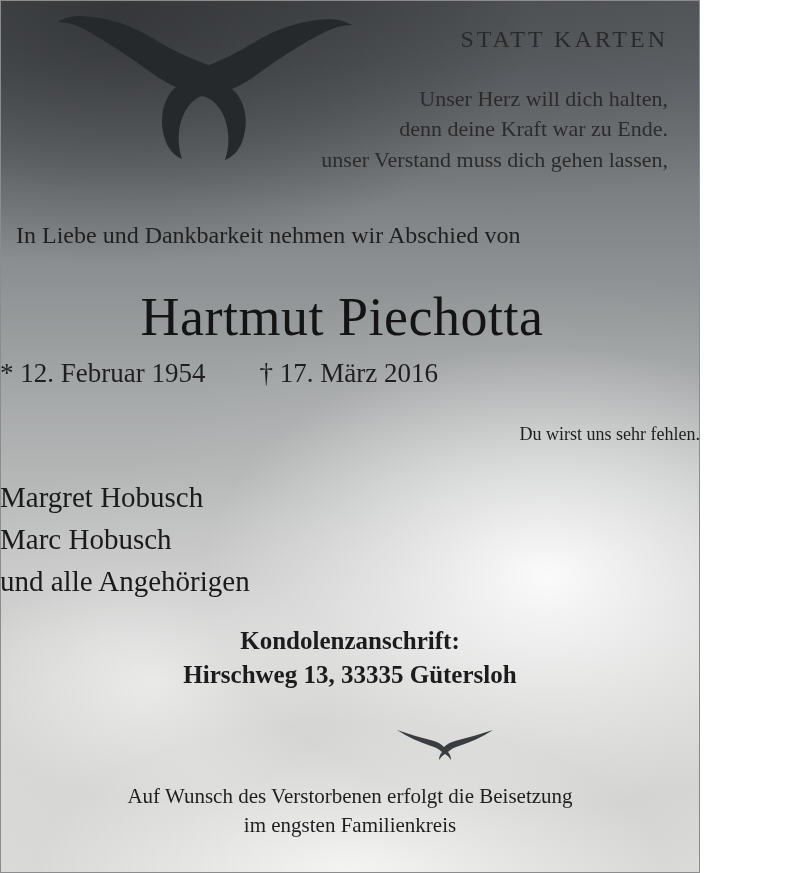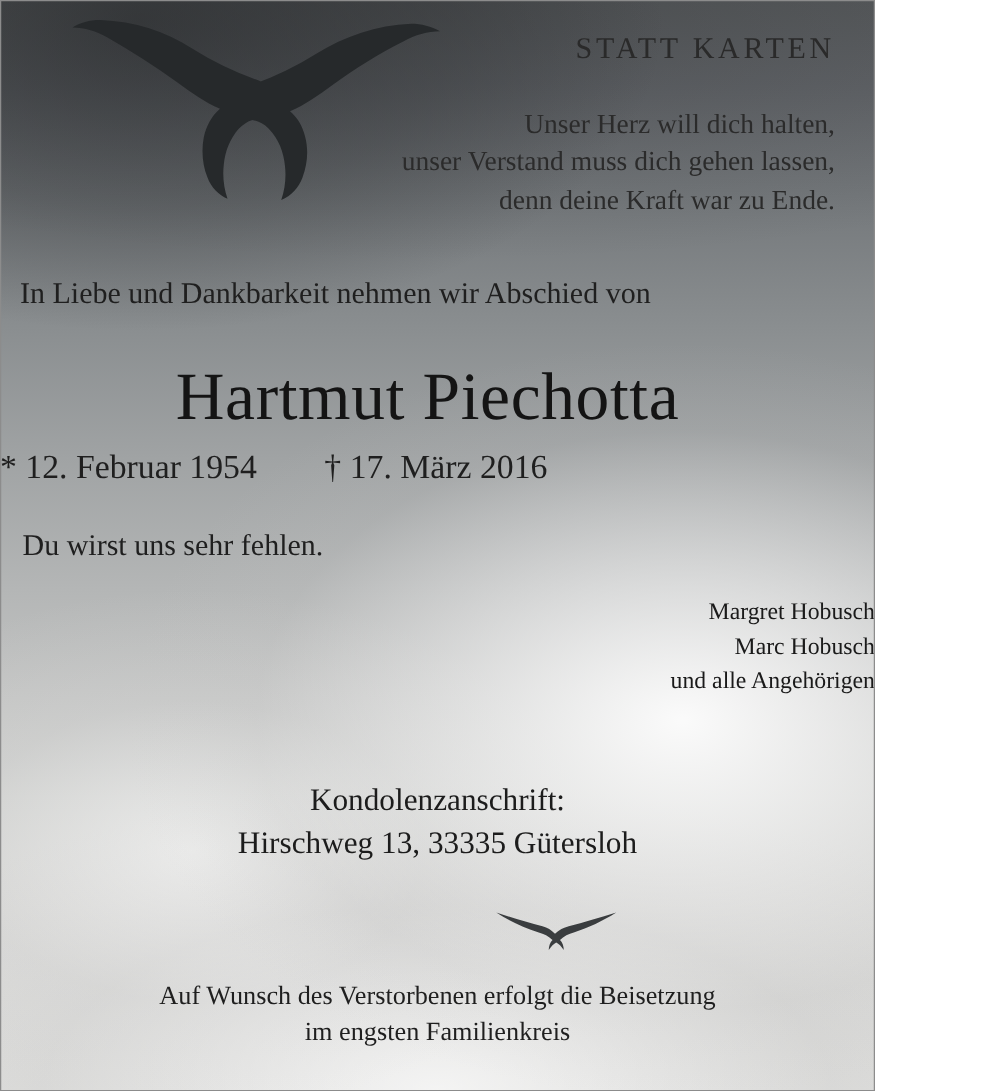--- a/index.html
+++ b/index.html
@@ -103,44 +103,45 @@
     font-size: 27px;
     color: #1f1f1f;
   }
   .dates .birth { margin-right: 54px; }
 
   .missing {
     position: absolute;
     left: 0;
     right: 0;
     top: 424px;
+    text-align: right;
+    font-size: 18px;
+    color: #1f1f1f;
+    margin-left: 18px;
+  }
+  .survivors {
+    position: absolute;
+    left: 0;
+    right: 12px;
+    top: 476px;
     text-align: left;
-    font-size: 24px;
-    color: #1f1f1f;
-    margin-left: 18px;
-  }
-  .survivors {
-    position: absolute;
-    left: 0;
-    right: 0;
-    top: 476px;
-    text-align: right;
-    font-size: 19px;
+    font-size: 29px;
     line-height: 1.45;
     color: #1a1a1a;
   }
   .condolence {
     position: absolute;
     left: 0;
     right: 0;
     top: 624px;
     text-align: center;
     font-size: 25px;
     line-height: 1.36;
     color: #1c1c1c;
+    font-weight: bold;
   }
   .footer {
     position: absolute;
     left: 0;
     right: 0;
     top: 782px;
     text-align: center;
     font-size: 21px;
     line-height: 1.4;
     color: #1f1f1f;
@@ -198,22 +199,22 @@
       c3,-3 7,-5 11,-6
       c12,-4 23,-9 34,-16
       C88,7 75,11 63,14
       c-4,1 -8,3 -11,6z"></path>
   </svg>
 
   <div class="statt">STATT KARTEN</div>
 
   <div class="verse">
     <div>Unser Herz will dich halten,</div>
+    <div>denn deine Kraft war zu Ende.</div>
     <div>unser Verstand muss dich gehen lassen,</div>
-    <div>denn deine Kraft war zu Ende.</div>
   </div>
 
   <div class="intro">In Liebe und Dankbarkeit nehmen wir Abschied von</div>
 
   <div class="name">Hartmut Piechotta</div>
 
   <div class="dates">
     <span class="birth">* 12. Februar 1954</span><span class="death">† 17. März 2016</span>
   </div>
 

